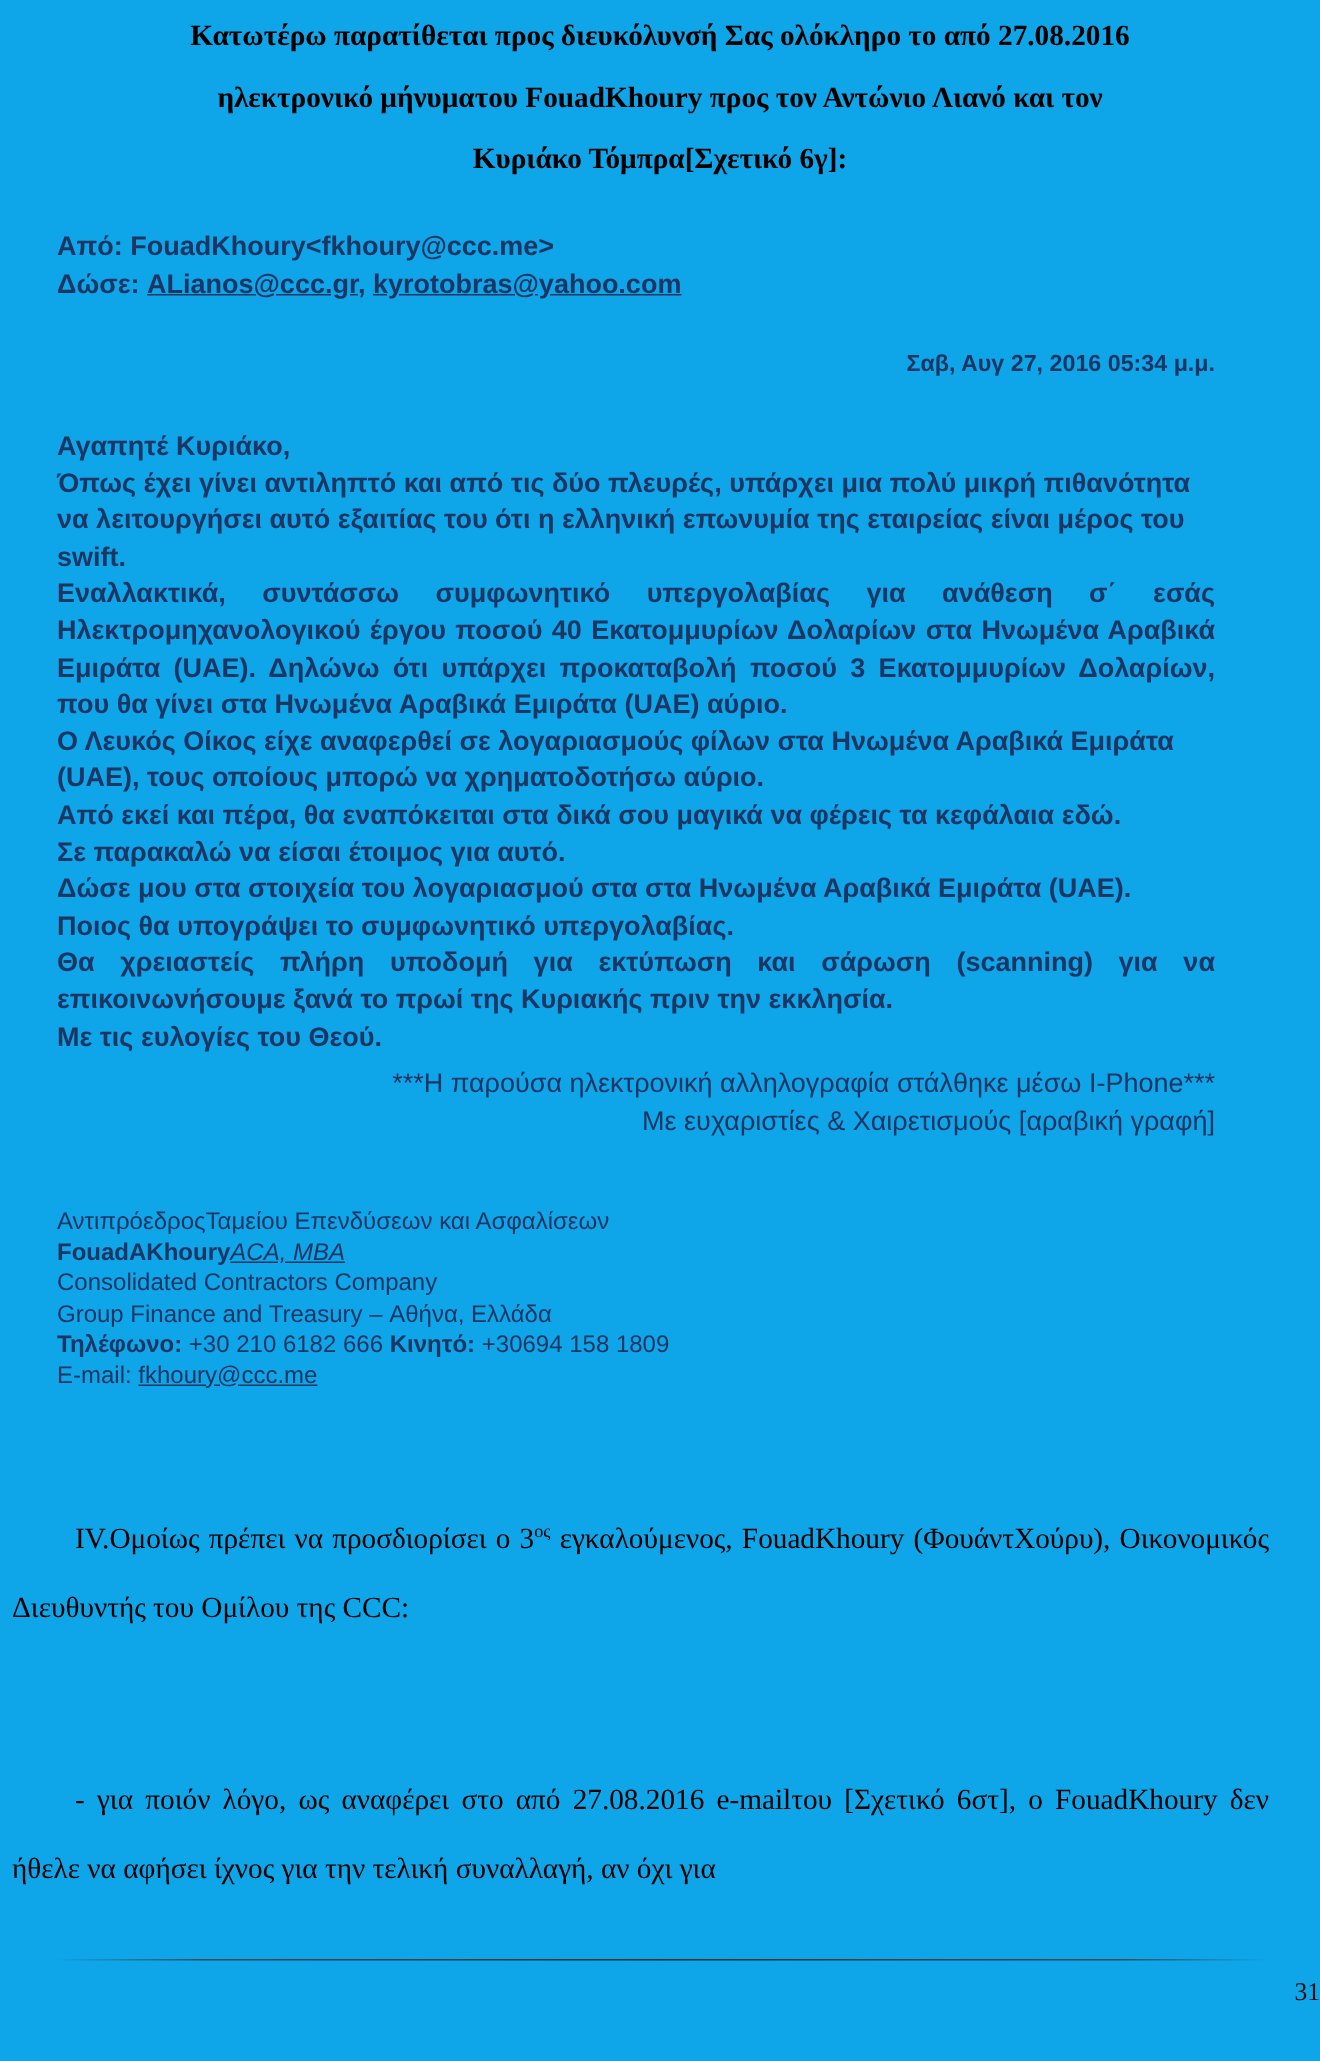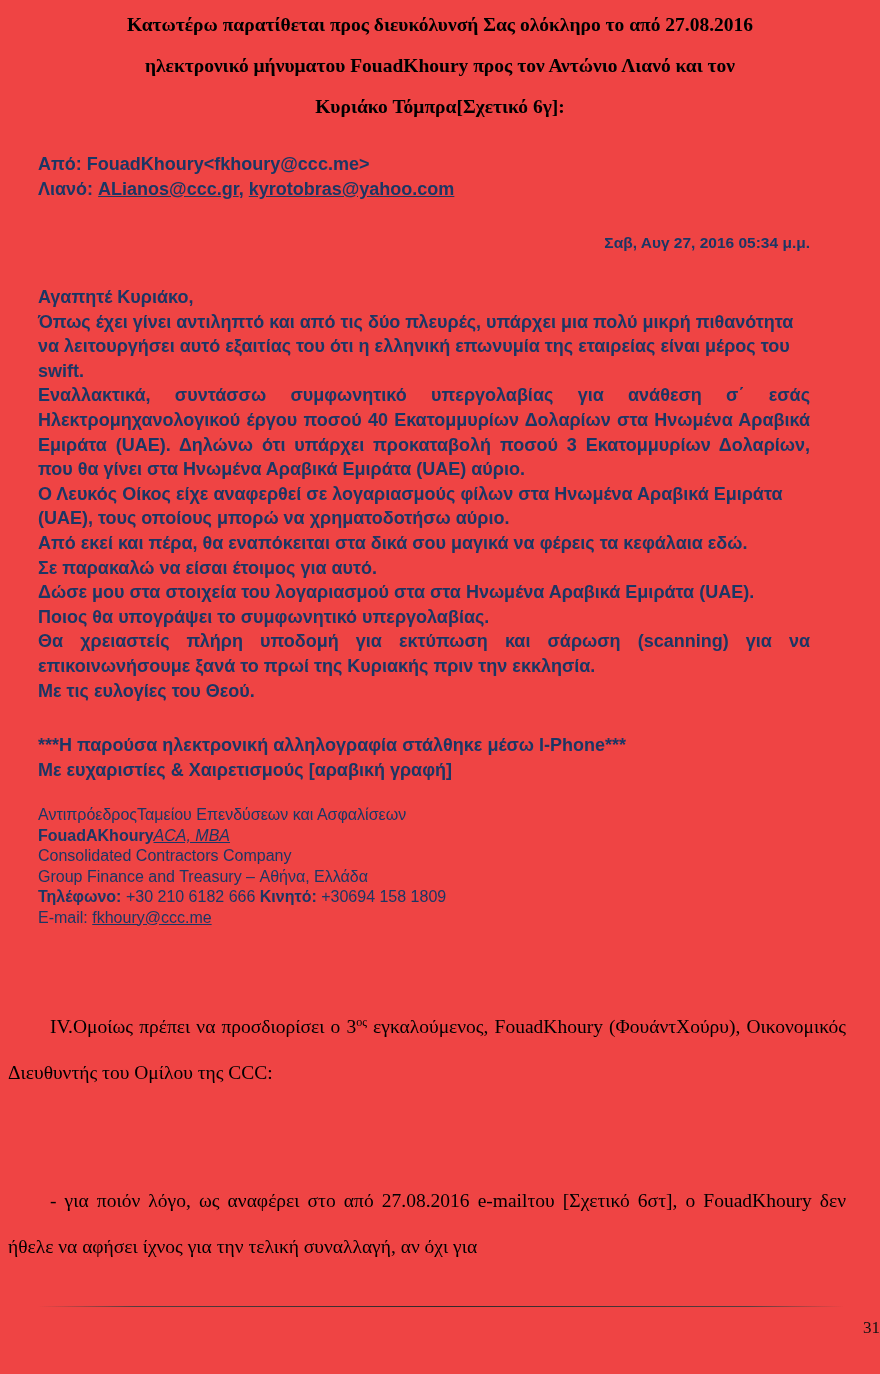--- a/index.html
+++ b/index.html
@@ -6,21 +6,21 @@
   html, body {
     margin: 0;
     padding: 0;
     background: #ffffff;
   }
   .page {
     position: relative;
     width: 880px;
     height: 1374px;
     margin: 0 auto;
-    background: #ef4444;
+    background: #0ea5e9;
     overflow: hidden;
     box-sizing: border-box;
   }
 
   
   .serif-head {
     position: absolute;
     left: 30px;
     top: 4px;
     width: 820px;
@@ -82,24 +82,25 @@
     line-height: 24.6px;
   }
   .mail-body p { margin: 0; }
   .mail-body p.j {
     text-align: justify;
     text-justify: inter-word;
   }
 
   .mail-note {
     left: 38px;
-    top: 733px;
+    top: 710px;
     width: 772px;
-    font-weight: bold;
+    font-weight: normal;
     line-height: 24.6px;
+    text-align: right;
   }
 
   .mail-sig {
     left: 38px;
     top: 805px;
     width: 500px;
     font-weight: normal;
     font-size: 16px;
     line-height: 20.5px;
   }
@@ -142,21 +143,21 @@
     <span class="ln">ηλεκτρονικό  μήνυματου FouadKhoury προς τον Αντώνιο Λιανό και τον</span>
     <span class="ln">Κυριάκο Τόμπρα[Σχετικό 6γ]:</span>
   </div>
 
   <div class="mail mail-hdr">
     <div>
       <span>Από:</span>
       <span>FouadKhoury&lt;fkhoury@ccc.me&gt;</span>
     </div>
     <div>
-      <span>Λιανό:</span>
+      <span>Δώσε:</span>
       <span class="lnk">ALianos@ccc.gr</span><span>,</span>
       <span class="lnk">kyrotobras@yahoo.com</span>
     </div>
   </div>
 
   <div class="mail mail-date">Σαβ, Αυγ 27, 2016 05:34 μ.μ.</div>
 
   <div class="mail mail-body">
     <p>Αγαπητέ Κυριάκο,</p>
     <p>Όπως έχει γίνει αντιληπτό και από τις δύο πλευρές, υπάρχει μια πολύ μικρή πιθανότητα να λειτουργήσει αυτό εξαιτίας του ότι η ελληνική επωνυμία της εταιρείας είναι μέρος του swift.</p>

